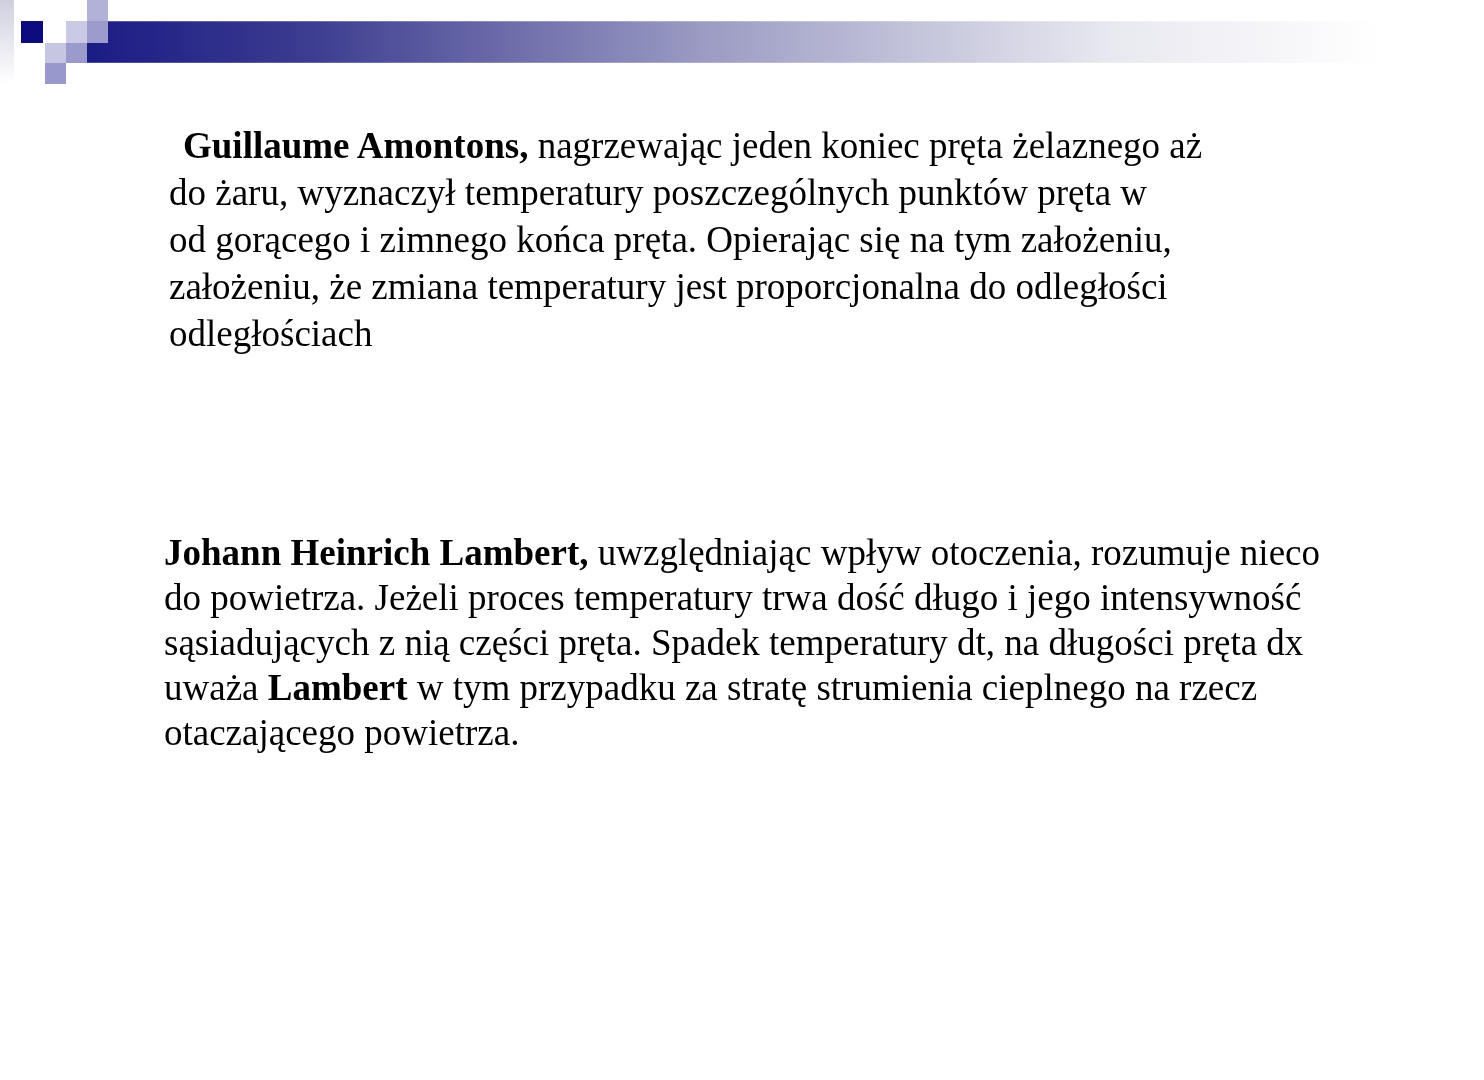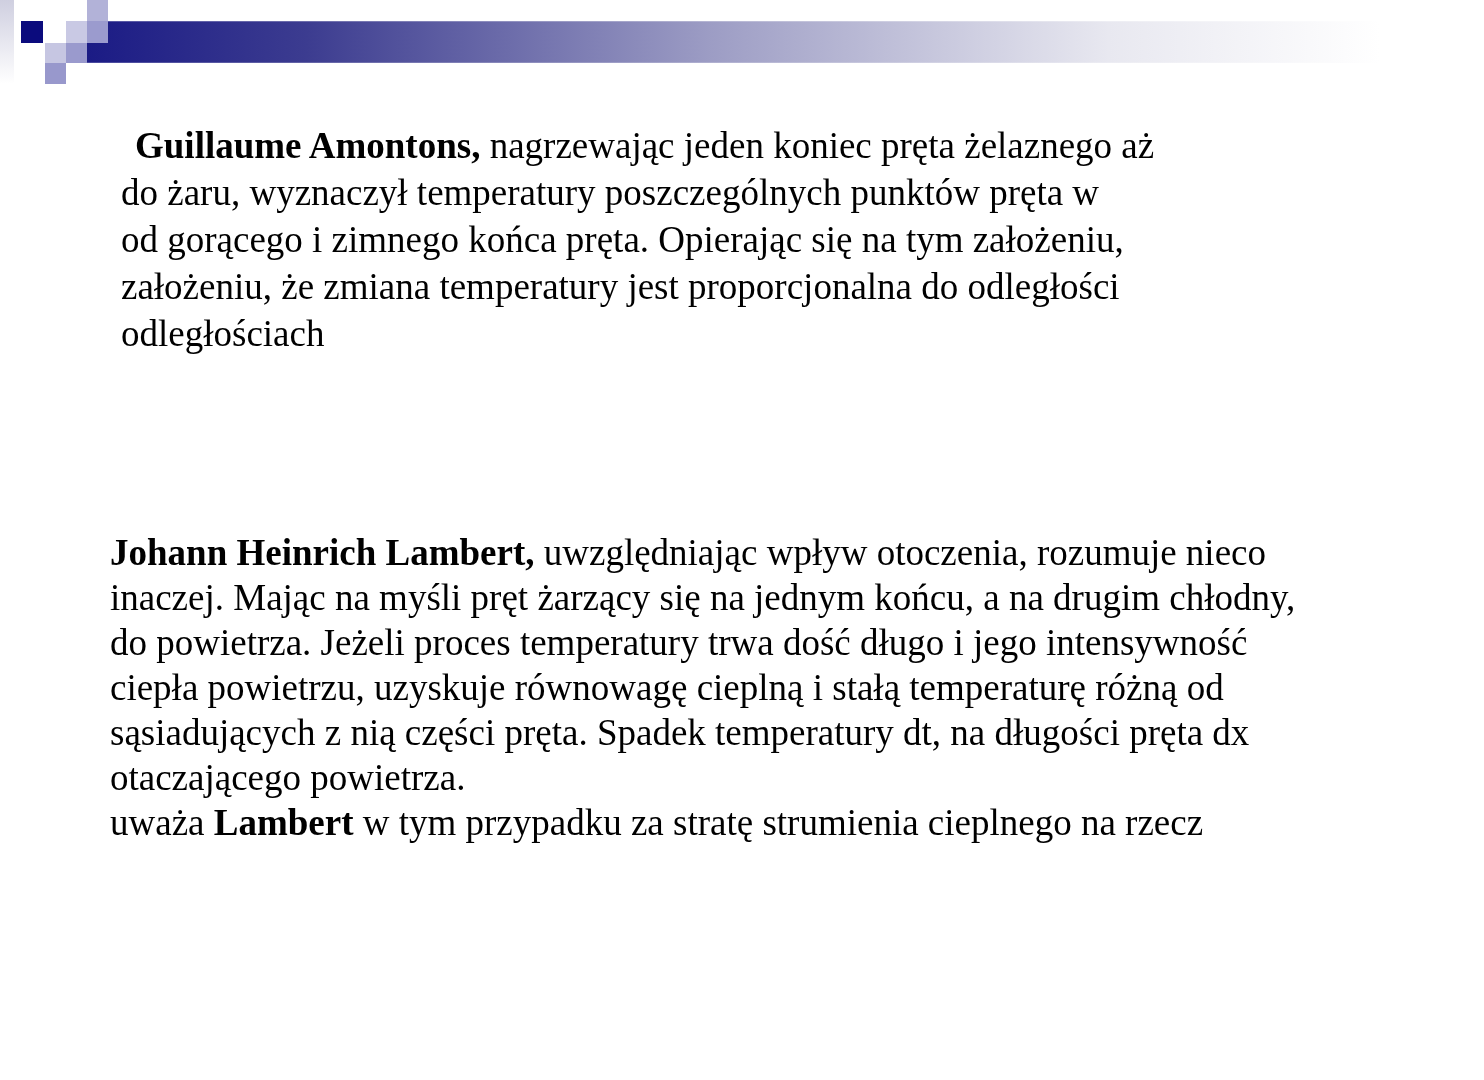--- a/index.html
+++ b/index.html
@@ -39,27 +39,28 @@
     color: #000;
   }
   .para-amontons {
     left: 121px;
     top: 122px;
     font-size: 37px;
     line-height: 47px;
   }
   .para-amontons .line:first-child { text-indent: 14px; }
   .para-lambert {
-    left: 110px;
+    left: 116px;
     top: 530px;
     font-size: 37px;
     line-height: 45px;
   }
   .line {
     white-space: pre;
+    margin-left: 48px;
   }
   .line b { font-weight: bold; }
 </style>
 </head>
 <body>
 
 <div class="deco left-strip" style="background: linear-gradient(rgb(207, 207, 224), rgb(255, 255, 255));"></div>
 <div class="deco header-bar" style="background: linear-gradient(90deg, rgb(27, 27, 133) 0%, rgb(60, 60, 144) 17%, rgb(156, 156, 196) 48%, rgb(232, 232, 240) 79%, rgb(255, 255, 255) 100%);"></div>
 <div class="deco square-top-light" style="background: rgb(178, 178, 216);"></div>
 <div class="deco square-dark" style="background: rgb(11, 11, 125);"></div>
@@ -71,19 +72,17 @@
 
 <div class="paragraph para-amontons">
     <div class="line"><b>Guillaume Amontons,</b><span> nagrzewając jeden koniec pręta żelaznego aż</span></div>
     <div class="line"><span>do żaru, wyznaczył temperatury poszczególnych punktów pręta w</span></div>
     <div class="line"><span>od gorącego i zimnego końca pręta. Opierając się na tym założeniu,</span></div>
     <div class="line"><span>założeniu, że zmiana temperatury jest proporcjonalna do odległości</span></div>
     <div class="line"><span>odległościach</span></div>
   </div>
 <div class="paragraph para-lambert">
     <div class="line"><b>Johann Heinrich Lambert,</b><span> uwzględniając wpływ otoczenia, rozumuje nieco</span></div>
-    <div class="line"><span>inaczej. Mając na myśli pręt żarzący się na jednym końcu, a na drugim chłodny,</span></div>
     <div class="line"><span>do powietrza. Jeżeli proces temperatury trwa dość długo i jego intensywność</span></div>
-    <div class="line"><span>ciepła powietrzu, uzyskuje równowagę cieplną i stałą temperaturę różną od</span></div>
     <div class="line"><span>sąsiadujących z nią części pręta. Spadek temperatury dt, na długości pręta dx</span></div>
+    <div class="line"><span>uważa </span><b>Lambert</b><span> w tym przypadku za stratę strumienia cieplnego na rzecz</span></div>
     <div class="line"><span>otaczającego powietrza.</span></div>
-    <div class="line"><span>uważa </span><b>Lambert</b><span> w tym przypadku za stratę strumienia cieplnego na rzecz</span></div>
   </div>
 
 </body></html>

